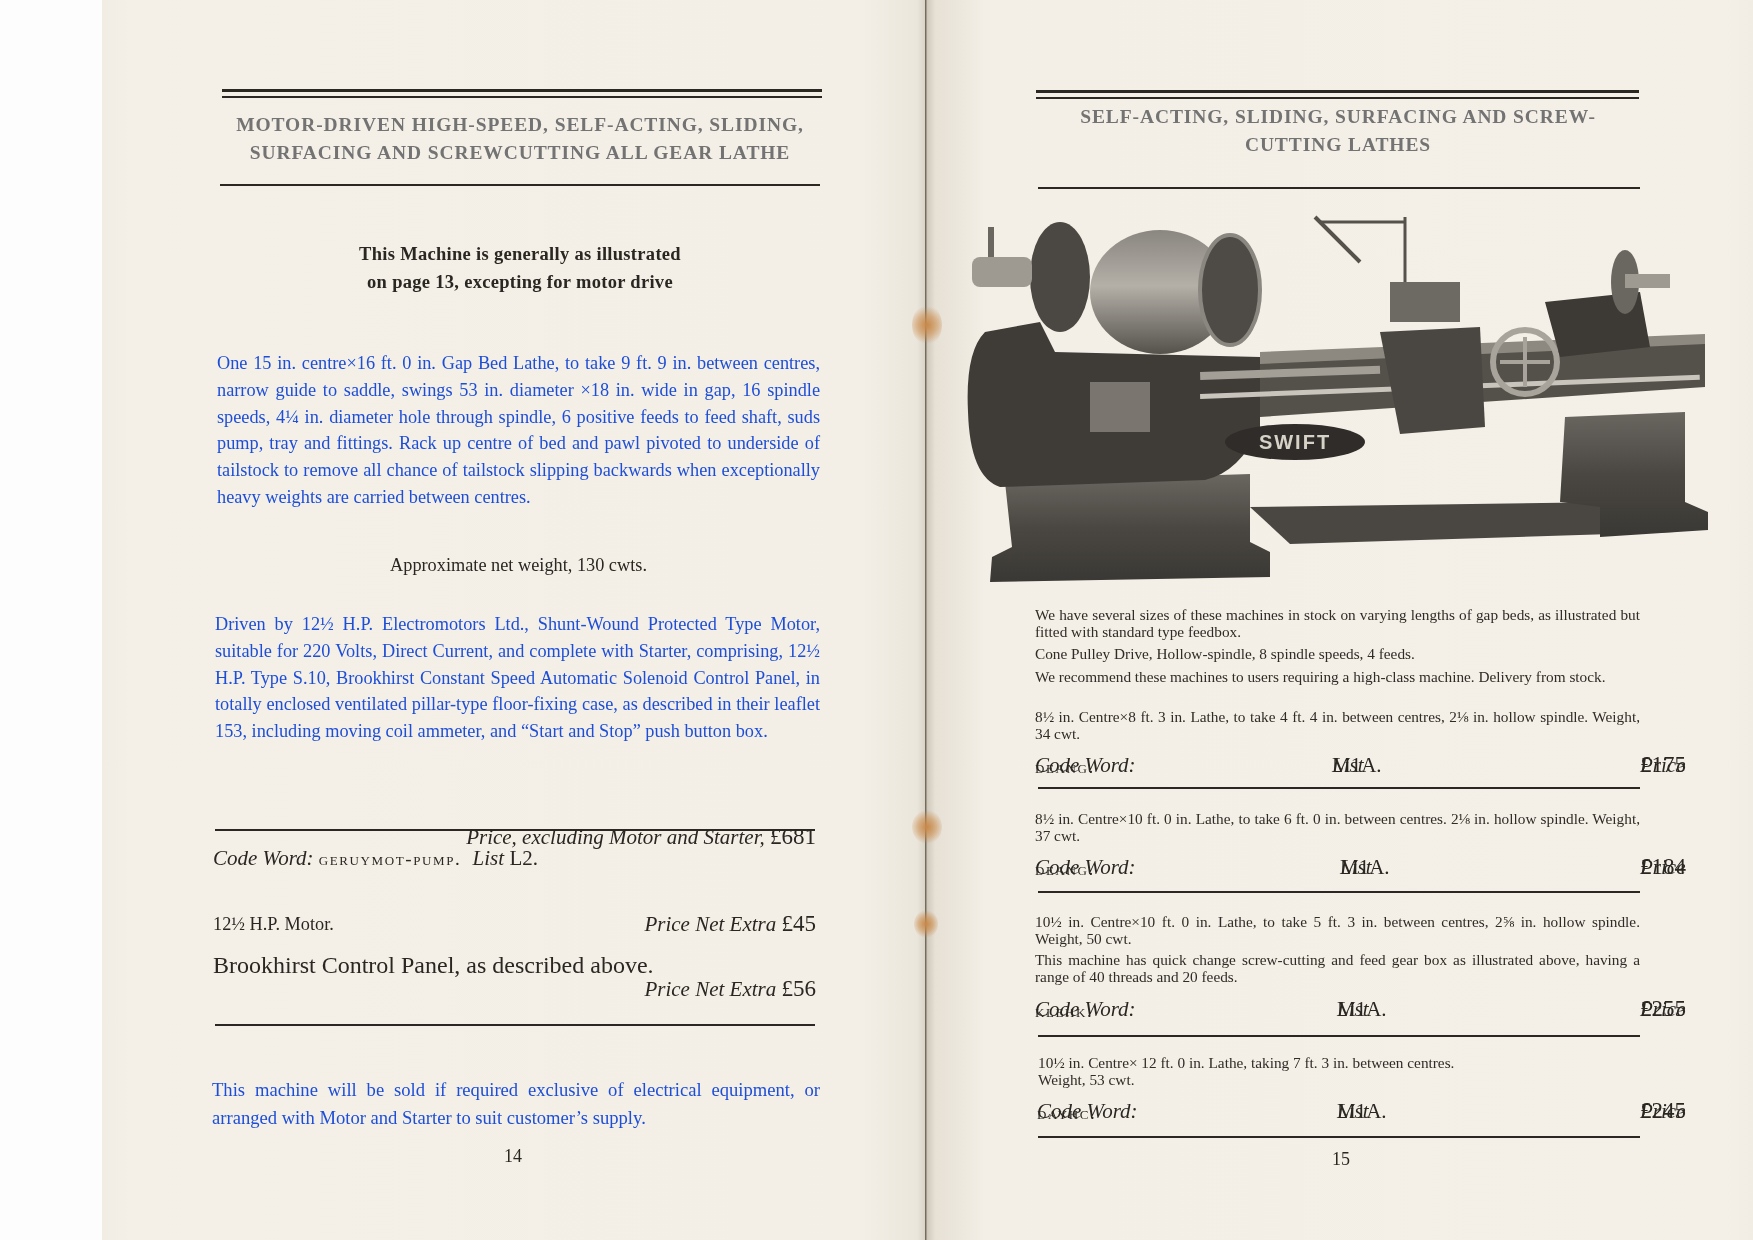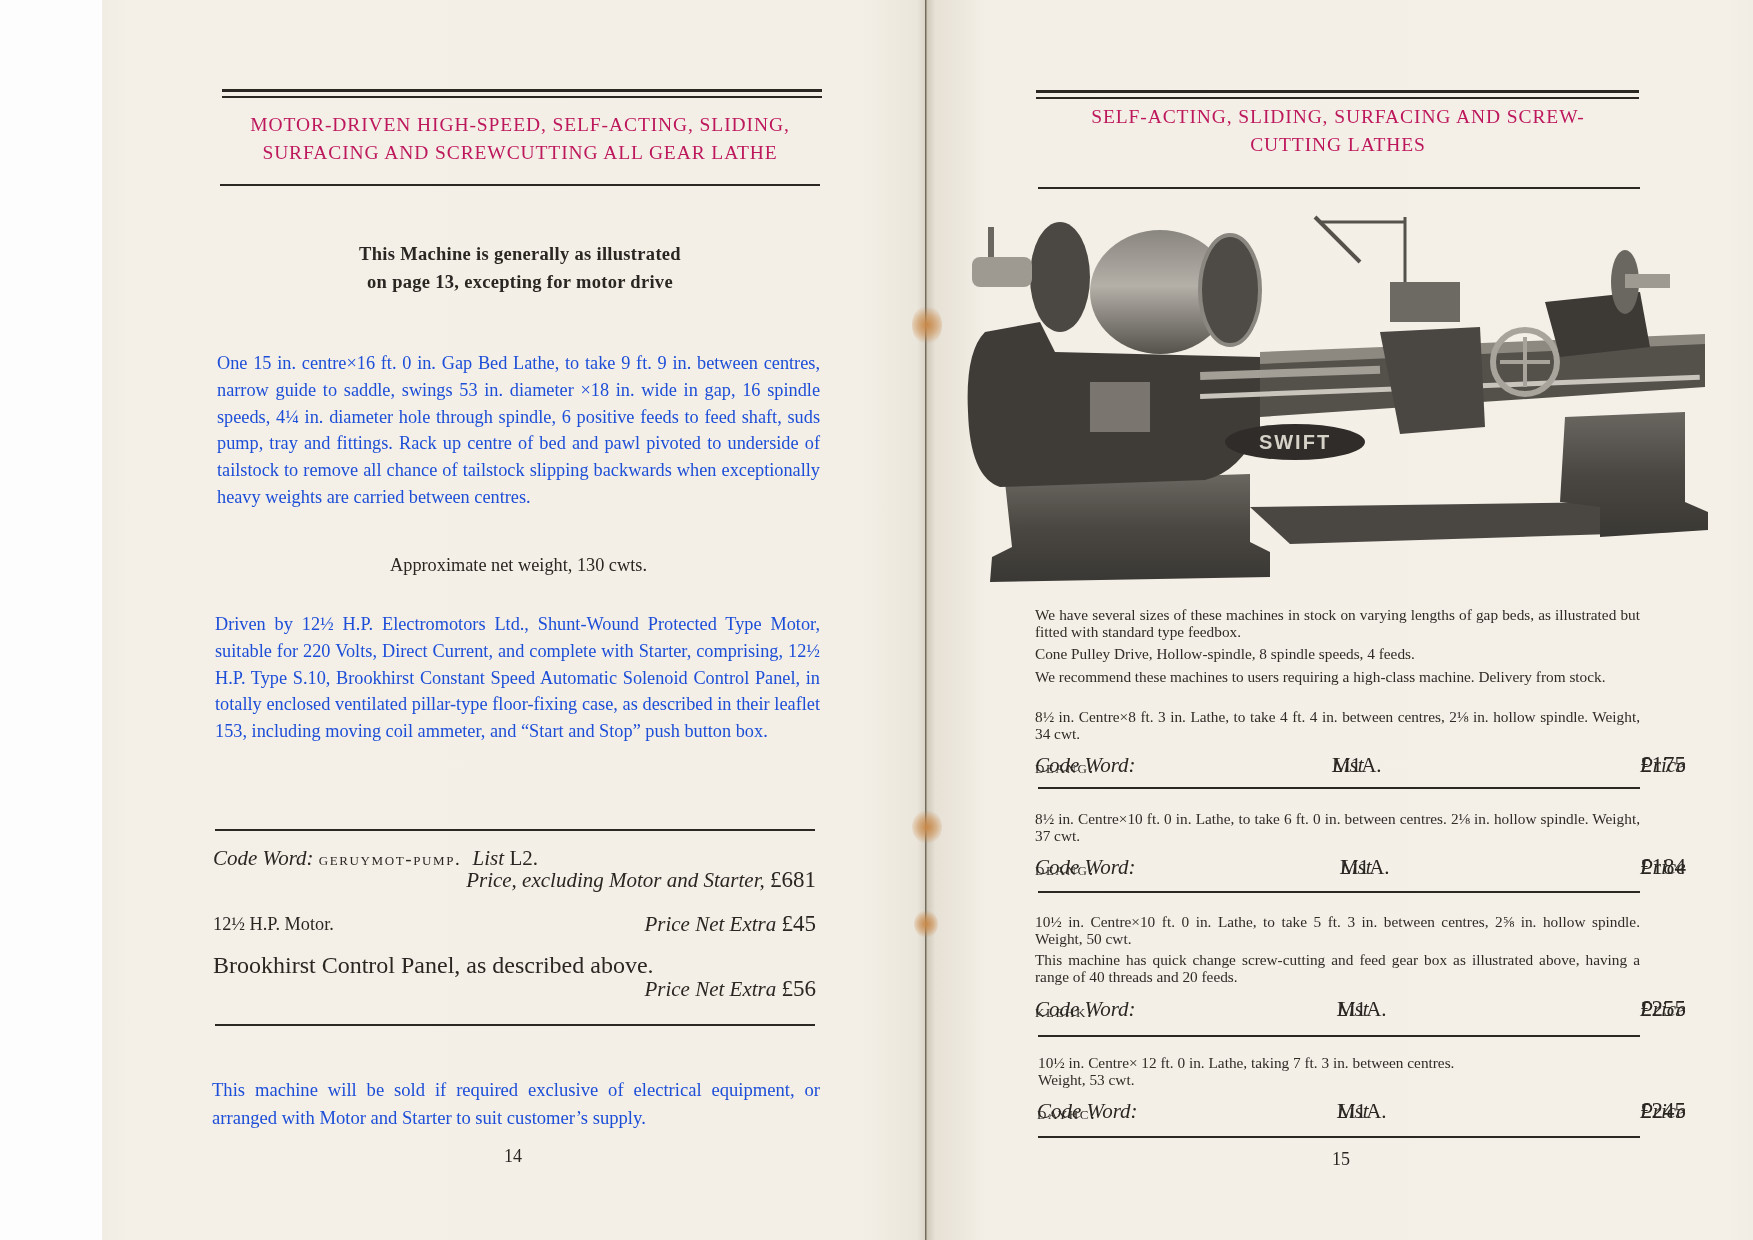--- a/index.html
+++ b/index.html
@@ -15,22 +15,22 @@
   }
   #page-left { left:102px; width:823px;
     background:linear-gradient(to right,#f1ede4 0px,#f4f0e8 30px,#f3efe6 760px,#ebe6dc 815px,#d9d3c7 823px); }
   #page-right { left:925px; width:828px;
     background:linear-gradient(to right,#c9c2b4 0px,#e6e0d5 10px,#f3efe6 60px,#f4f0e8 800px,#f1ede4 828px); }
   .gutter-line { position:absolute; left:925px; top:0; width:3px; height:1240px;
     background:linear-gradient(to right,#5a5246,#a39b8c,#e4ded2); }
   .stain { position:absolute; border-radius:50%;
     background:radial-gradient(circle,#c98a4a 0%,rgba(201,138,74,0.55) 40%,rgba(201,138,74,0) 75%); }
   .rule { position:absolute; height:2px; background:#2b2824; }
-  .heading { position:absolute; text-align:center; font-weight:normal;
-    font-size:19.5px; letter-spacing:0.9px; line-height:28px; color:#be185d; }
+  .heading { position:absolute; text-align:center; font-weight:bold;
+    font-size:19.5px; letter-spacing:0.9px; line-height:28px; color:#737373; }
   .bold-centered { position:absolute; text-align:center; font-weight:bold;
     font-size:18.5px; line-height:28px; letter-spacing:0.3px; }
   .para { position:absolute; font-size:18.3px; line-height:26.8px; text-align:justify;
     text-align-last:left; color:#1d4ed8; }
   .centered { position:absolute; text-align:center; font-size:18.3px; }
   .italic { font-style:italic; }
   .sc { font-variant:small-caps; letter-spacing:1.6px; font-size:19px; }
   .price-line { position:absolute; font-size:21px; white-space:nowrap; }
   .rp-para { position:absolute; font-size:15.3px; line-height:17.4px; text-align:justify;
     text-align-last:left; color:#2f2b26; }
@@ -72,21 +72,21 @@
 
 <div class="rule" style="left:215px;top:829px;width:600px;height:1.5px;"></div>
 
 <div class="price-line" style="left:213px;top:846px;">
   <span class="italic">Code Word:</span>
   <span class="sc">geruymot-pump.</span>
   <span class="italic" style="margin-left:6px;">List</span>
   <span>L2.</span>
 </div>
 
-<div class="price-line" style="right:937px;top:867px;text-align:right;">
+<div class="price-line" style="right:937px;top:824px;text-align:right;">
   <span class="italic">Price, excluding Motor and Starter,</span>
   <span style="font-size:23px;">£681</span>
 </div>
 
 <div class="price-line" style="left:213px;top:914px;font-size:18.3px;">12½ H.P. Motor.</div>
 <div class="price-line" style="right:937px;top:911px;">
   <span class="italic">Price Net Extra</span>
   <span style="font-size:23px;">£45</span>
 </div>
 

